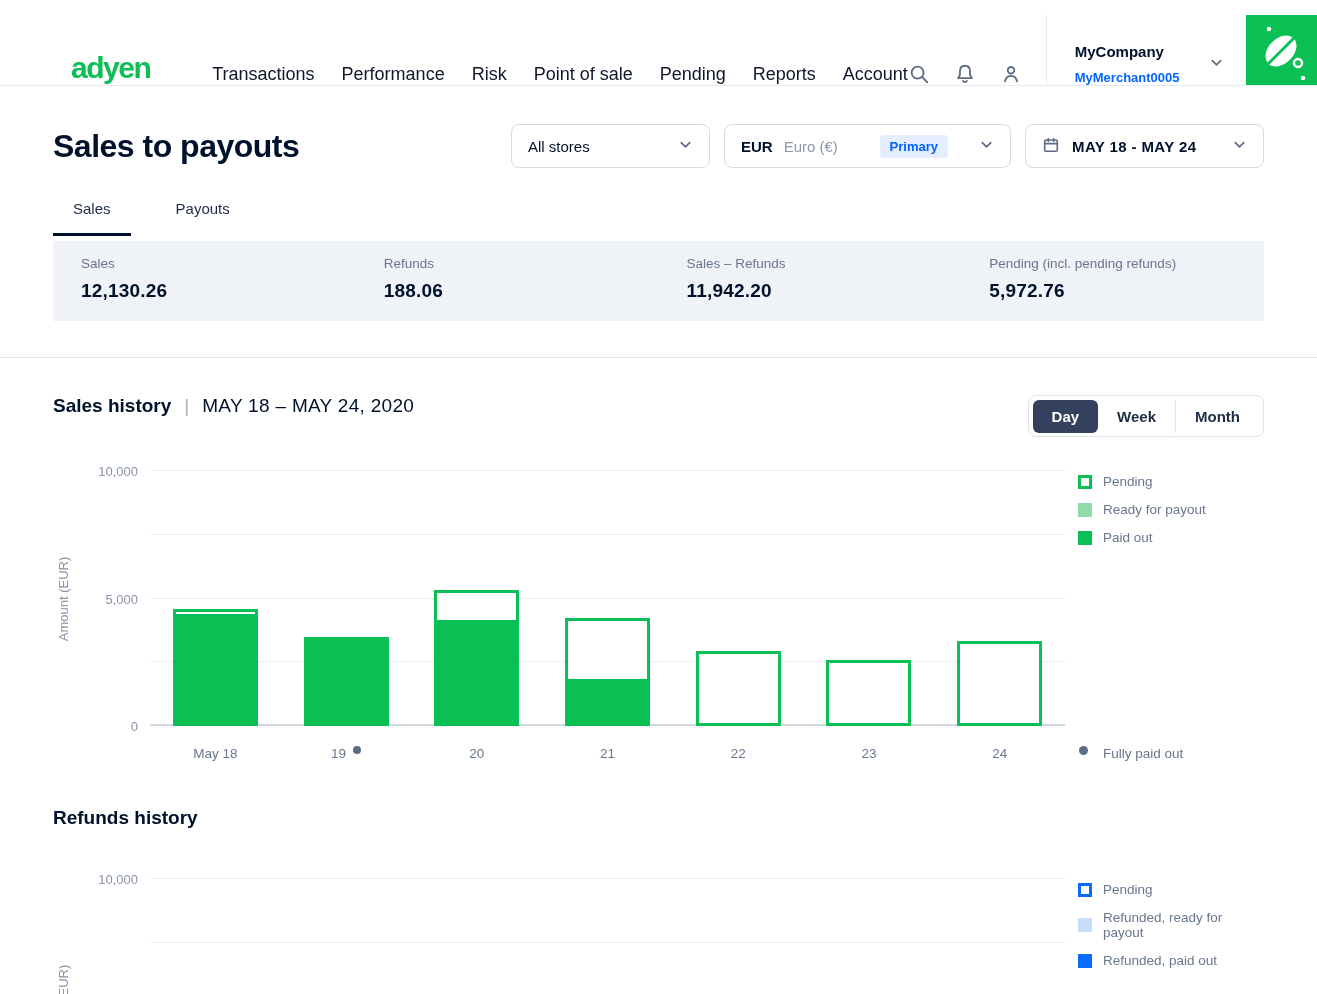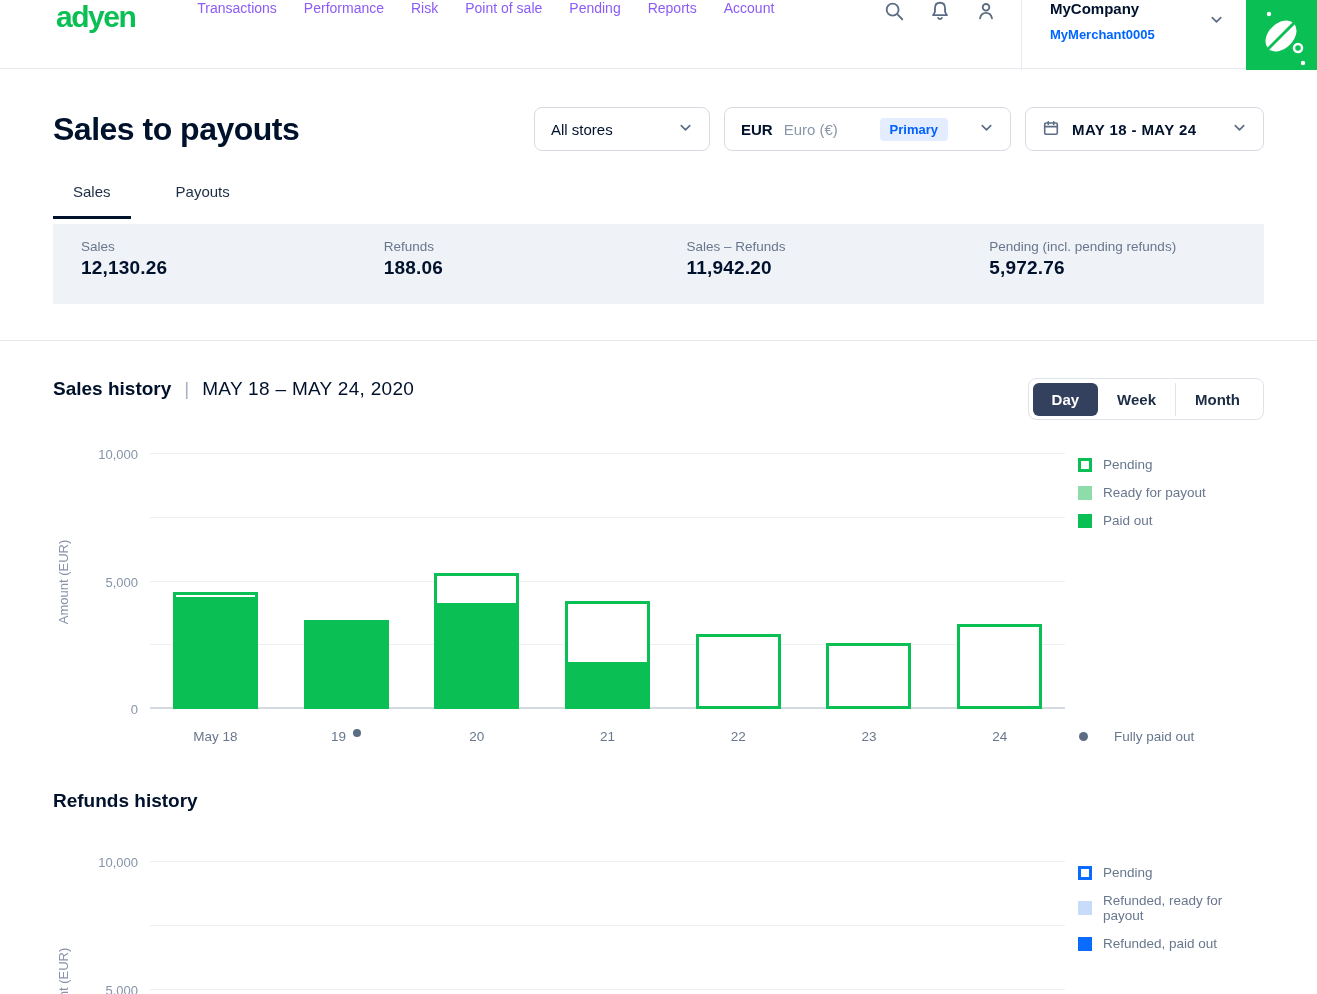--- a/index.html
+++ b/index.html
@@ -1,56 +1,56 @@
 <!DOCTYPE html>
 <html><head>
 <meta charset="utf-8">
 <style>
   *{box-sizing:border-box;margin:0;padding:0}
   html,body{width:1317px;height:994px;overflow:hidden;background:#fff;
     font-family:"Liberation Sans",sans-serif;color:#00112c}
   
-  .topbar{height:69px;display:flex;align-items:flex-start;padding-left:56px;
+  .topbar{height:86px;display:flex;align-items:flex-end;padding-left:71px;
     border-bottom:1px solid #e7eaee;background:#fff}
   .logo{font-size:30px;font-weight:800;color:#0abf53;letter-spacing:-1.5px;margin-right:62px;cursor:pointer}
   .nav{display:flex;gap:27px;align-items:center}
-  .nav-item{font-size:14px;color:#8b5cf6;cursor:pointer;white-space:nowrap}
+  .nav-item{font-size:18px;color:#0f172a;cursor:pointer;white-space:nowrap}
   .top-icons{display:flex;gap:24px;margin-left:auto;margin-right:24px;align-items:center}
   .icon-btn{width:22px;height:22px;cursor:pointer;display:flex;align-items:center;justify-content:center}
   .v-divider{width:1px;height:70px;background:#e7eaee}
   .account{display:flex;align-items:center;padding:0 0 0 28px;width:224px;cursor:pointer}
   .acct-text{display:flex;flex-direction:column}
   .company{font-size:15px;font-weight:700;color:#00112c}
   .merchant{font-size:13px;font-weight:700;color:#0066ff;margin-top:10px}
   .account .chev{margin-left:auto;margin-right:22px}
   .brand-tile{width:71px;height:70px;flex:none}
   
   .title-row{display:flex;align-items:center;justify-content:space-between;padding:38px 53px 0}
   h1{font-size:32px;font-weight:700;letter-spacing:-0.5px;line-height:40px}
   .filters{display:flex;gap:14px}
   .select{height:44px;border:1px solid #d6dbe2;border-radius:8px;background:#fff;
     display:flex;align-items:center;font-size:15px;cursor:pointer;padding:0 16px}
-  .select-stores{width:176px}
+  .select-stores{width:199px}
   .select-currency{width:287px;gap:11px}
   .select-date{width:239px;gap:12px}
   .select .chev{margin-left:auto}
   .cur-code{font-weight:700}
   .cur-name{color:#8997a8}
   .badge{background:#e3edff;color:#0061ff;font-size:13px;font-weight:700;
     padding:4px 10px;border-radius:4px;margin-left:auto;margin-right:20px}
   .date-label{font-weight:600;letter-spacing:.4px}
   
   .tabs{display:flex;padding:0 53px;margin-top:32px}
   .tab{padding:0 20px 16px;font-size:15px;color:#1c2d45;cursor:pointer;border-bottom:3px solid transparent}
   .tab.active{border-bottom-color:#00112c}
   .tab + .tab{margin-left:25px}
   .stats{margin:5px 53px 0;background:#eff2f7;height:80px;display:flex}
   .stat{flex:1;padding:15px 0 0 28px}
   .stat-label{font-size:13.5px;color:#68778d}
-  .stat-value{font-size:19px;font-weight:700;margin-top:3px;letter-spacing:.2px}
+  .stat-value{font-size:19px;font-weight:700;margin-top:9px;letter-spacing:.2px}
   .page-divider{height:1px;background:#e4e8ec;margin-top:36px}
   
   .section{padding:0 53px}
   .section-head{margin-top:37px;display:flex;align-items:flex-start}
   .sec-title{font-size:19px;font-weight:700}
   .sec-sep{color:#a7b1c1;margin:0 13px;font-size:19px;font-weight:400}
   .sec-range{font-size:19px;letter-spacing:.3px}
   .toggle{margin-left:auto;height:42px;border:1px solid #dfe3e9;border-radius:8px;
     background:#fff;display:flex;align-items:center;padding:4px}
   .toggle-opt{border:none;background:transparent;font-family:inherit;font-size:15px;font-weight:600;
@@ -77,21 +77,21 @@
   .legend-col{width:199px;padding:3px 0 0 13px;flex:none}
   .legend-item{display:flex;align-items:center;gap:11px;margin-bottom:13px}
   .swatch{width:14px;height:14px;flex:none;display:inline-block}
   .legend-label{font-size:13.5px;color:#68778d}
   .xrow{display:flex}
   .xrow-spacer{width:97px;flex:none}
   .x-labels{width:915px;display:flex;padding-top:20px;flex:none}
   .x-slot{flex:1;display:flex;justify-content:center;align-items:flex-start;gap:7px;
     font-size:13.5px;color:#68778d}
   .paid-dot{width:8px;height:8px;border-radius:50%;background:#5b6d84;display:inline-block}
-  .fully-paid{width:199px;flex:none;padding:20px 0 0 14px;display:flex;align-items:center;gap:26px;
+  .fully-paid{width:199px;flex:none;padding:20px 0 0 14px;display:flex;align-items:flex-start;gap:15px;
     font-size:13.5px;color:#68778d}
   .fully-paid .paid-dot{width:9px;height:9px}
   .section.refunds{margin-top:46px}
 </style>
 </head>
 <body>
 
 <header class="topbar">
   <div class="logo">adyen</div>
   <nav class="nav">

